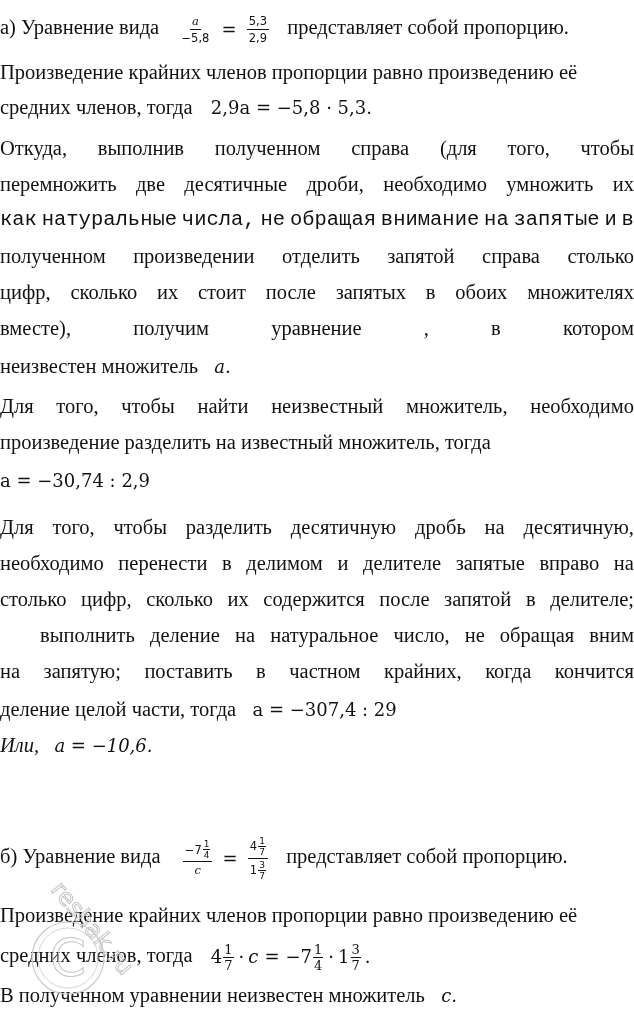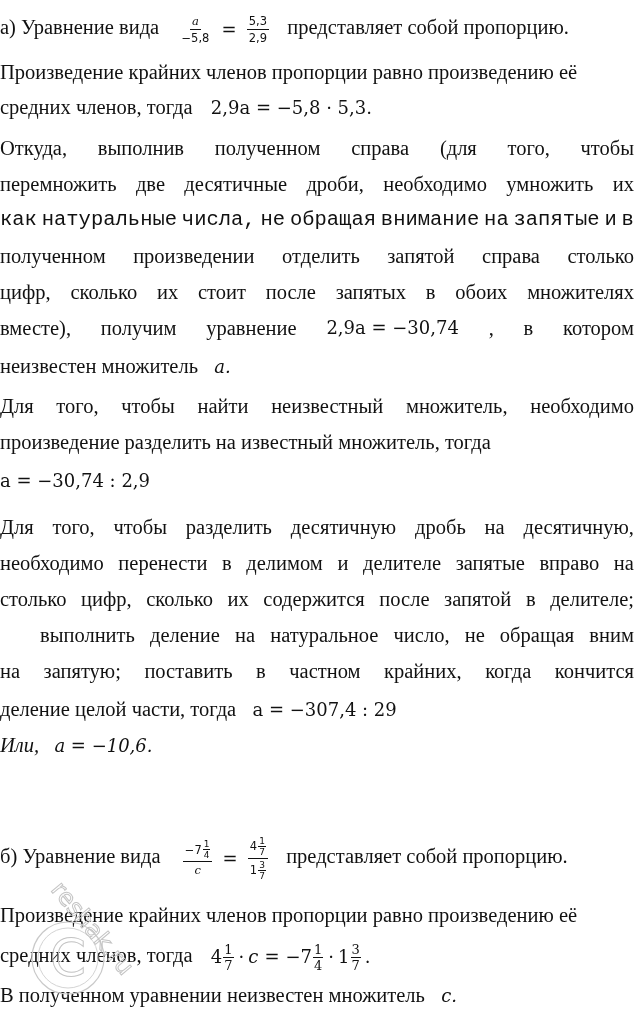--- a/index.html
+++ b/index.html
@@ -185,21 +185,20 @@
       <span>после</span>
       <span>запятых</span>
       <span>в</span>
       <span>обоих</span>
       <span>множителях</span>
     </div>
   <div class="line justify" style="top:316px;">
     <span>вместе),</span>
     <span>получим</span>
     <span>уравнение</span>
-    <span class="math">2,9a = −30,74</span>
     <span>,</span>
     <span>в</span>
     <span>котором</span>
   </div>
   <div class="line" style="top:354px;">
     <span>неизвестен множитель</span>
     <span style="display:inline-block;width:6px;"></span>
     <span class="math"><span class="v">a.</span></span>
   </div>
 

